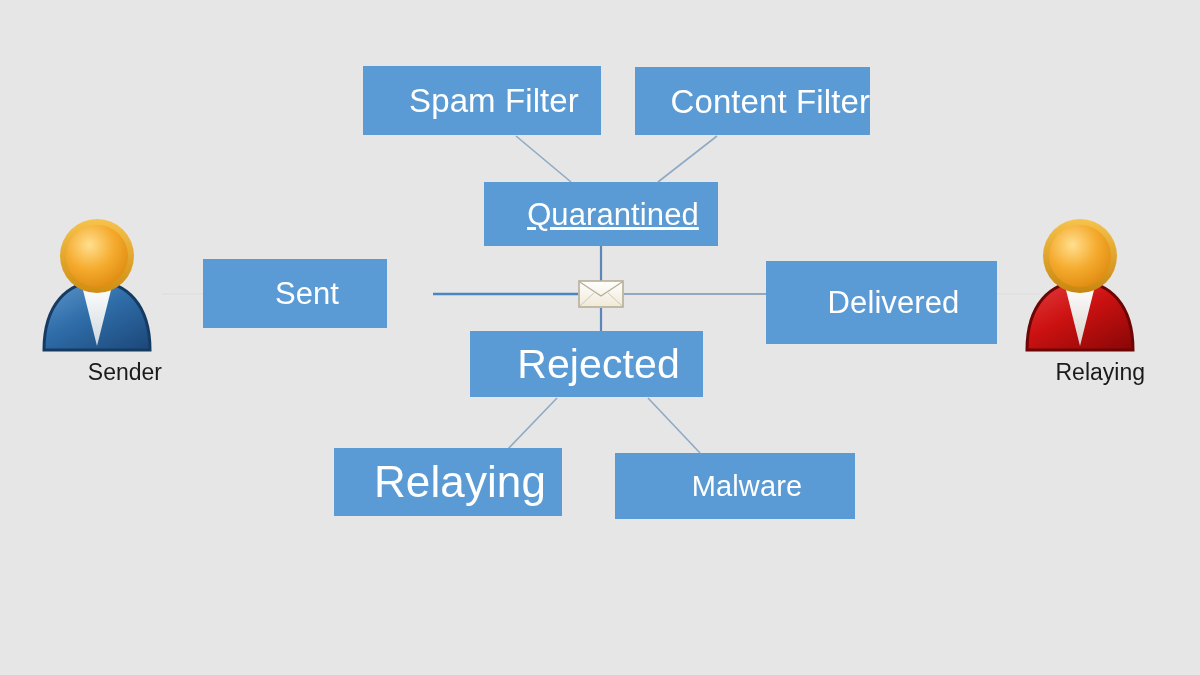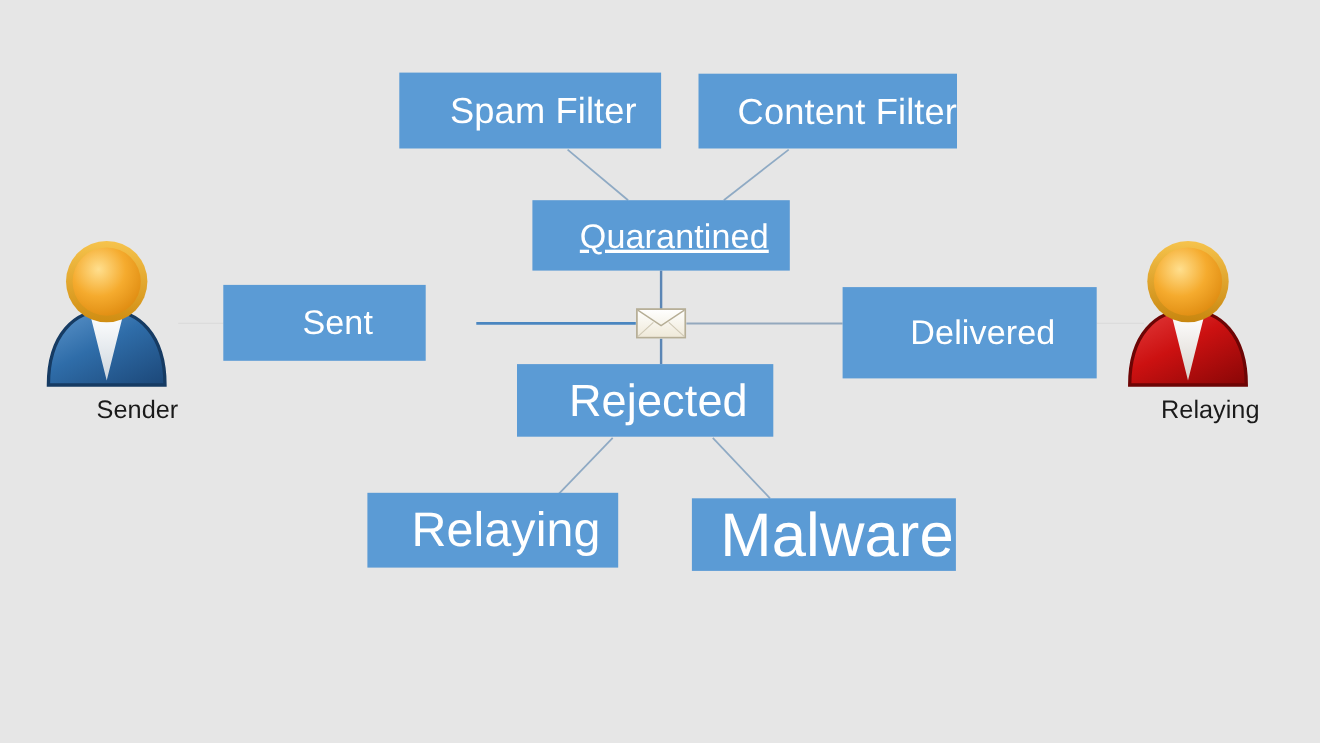--- a/index.html
+++ b/index.html
@@ -43,21 +43,21 @@
     z-index: 3;
     padding-left: 24px;
   }
   #node-spam      { left: 363px; top: 66px;  width: 238px; height: 69px; font-size: 33px; }
   #node-content   { left: 635px; top: 67px;  width: 235px; height: 68px; font-size: 33px; justify-content: flex-end; }
   #node-quarantined { left: 484px; top: 182px; width: 234px; height: 64px; font-size: 31px; text-decoration: underline; }
   #node-sent      { left: 203px; top: 259px; width: 184px; height: 69px; font-size: 31px; }
   #node-delivered { left: 766px; top: 261px; width: 231px; height: 83px; font-size: 31px; }
   #node-rejected  { left: 470px; top: 331px; width: 233px; height: 66px; font-size: 41px; }
   #node-relaying  { left: 334px; top: 448px; width: 228px; height: 68px; font-size: 44px; }
-  #node-malware   { left: 629px; top: 453px; width: 240px; height: 66px; font-size: 56px; }
+  #node-malware   { left: 615px; top: 453px; width: 240px; height: 66px; font-size: 29px; }
 
   
   #envelope {
     position: absolute;
     left: 578px;
     top: 280px;
     width: 46px;
     height: 28px;
     z-index: 5;
   }

